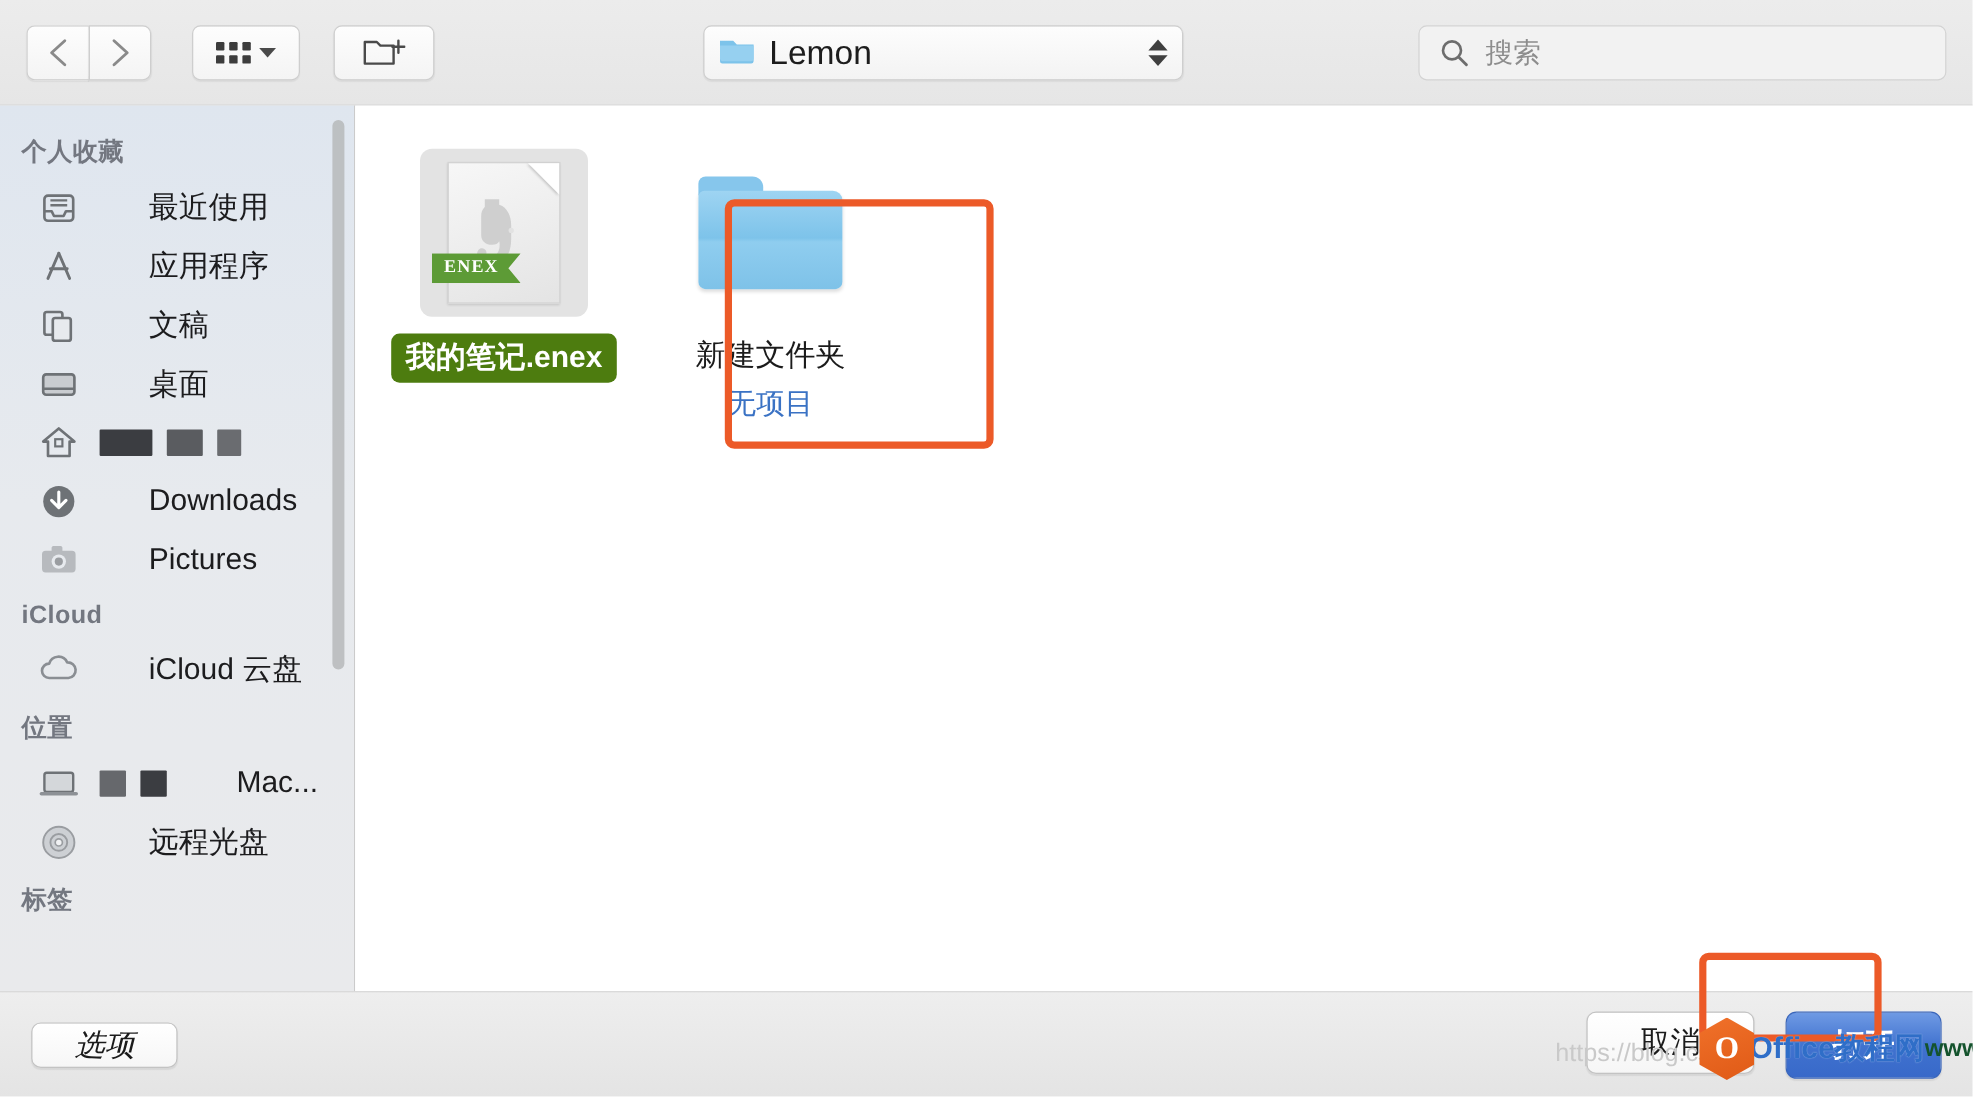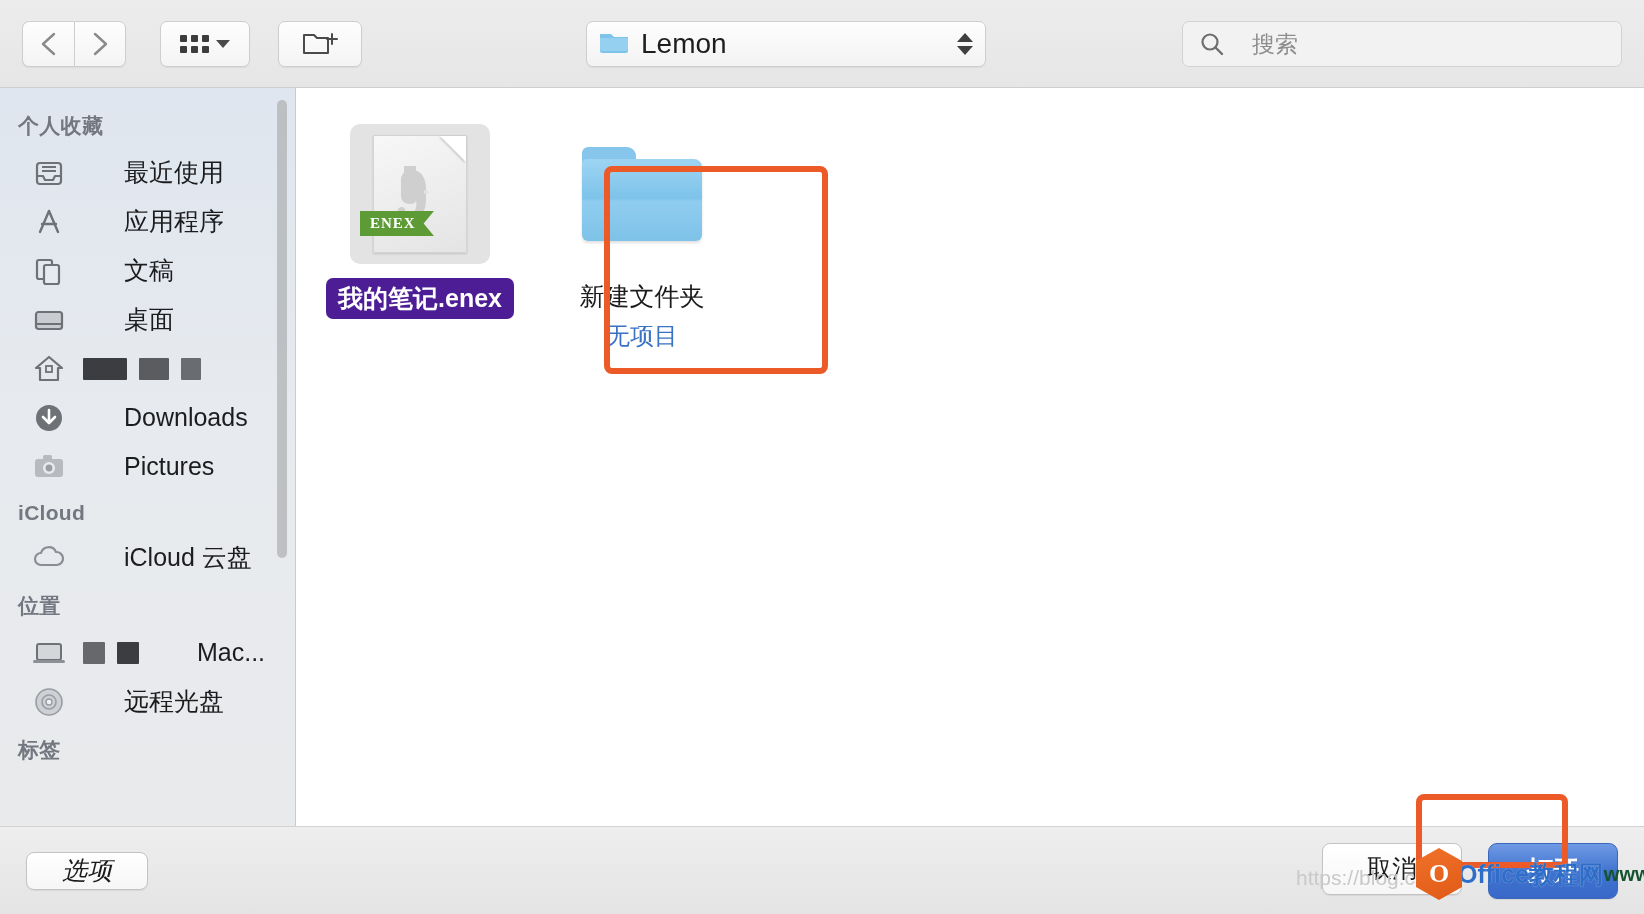--- a/index.html
+++ b/index.html
@@ -139,21 +139,21 @@
     top: 21px;
     width: 440px;
     height: 46px;
     background: #f2f2f2;
     border: 1px solid #d3d3d3;
     border-radius: 7px;
     display: flex;
     align-items: center;
     padding: 0 16px;
     box-sizing: border-box;
-    gap: 27px;
+    gap: 13px;
   }
   .search-ph {
     font-size: 23px;
     color: #8d8d8d;
   }
 
   
   .body-row {
     flex: 1 1 auto;
     display: flex;
@@ -259,21 +259,21 @@
     margin-top: 14px;
     font-size: 25px;
     color: #1b1b1b;
     line-height: 1.25;
     text-align: center;
     padding: 3px 10px;
     border-radius: 6px;
     white-space: nowrap;
   }
   .item-name.selected {
-    background: #4c1d95;
+    background: #4d7c0f;
     color: #ffffff;
     font-weight: bold;
     padding: 5px 12px;
     border-radius: 7px;
   }
   .item-sub {
     margin-top: 5px;
     font-size: 24px;
     color: #3a72c4;
     text-align: center;

